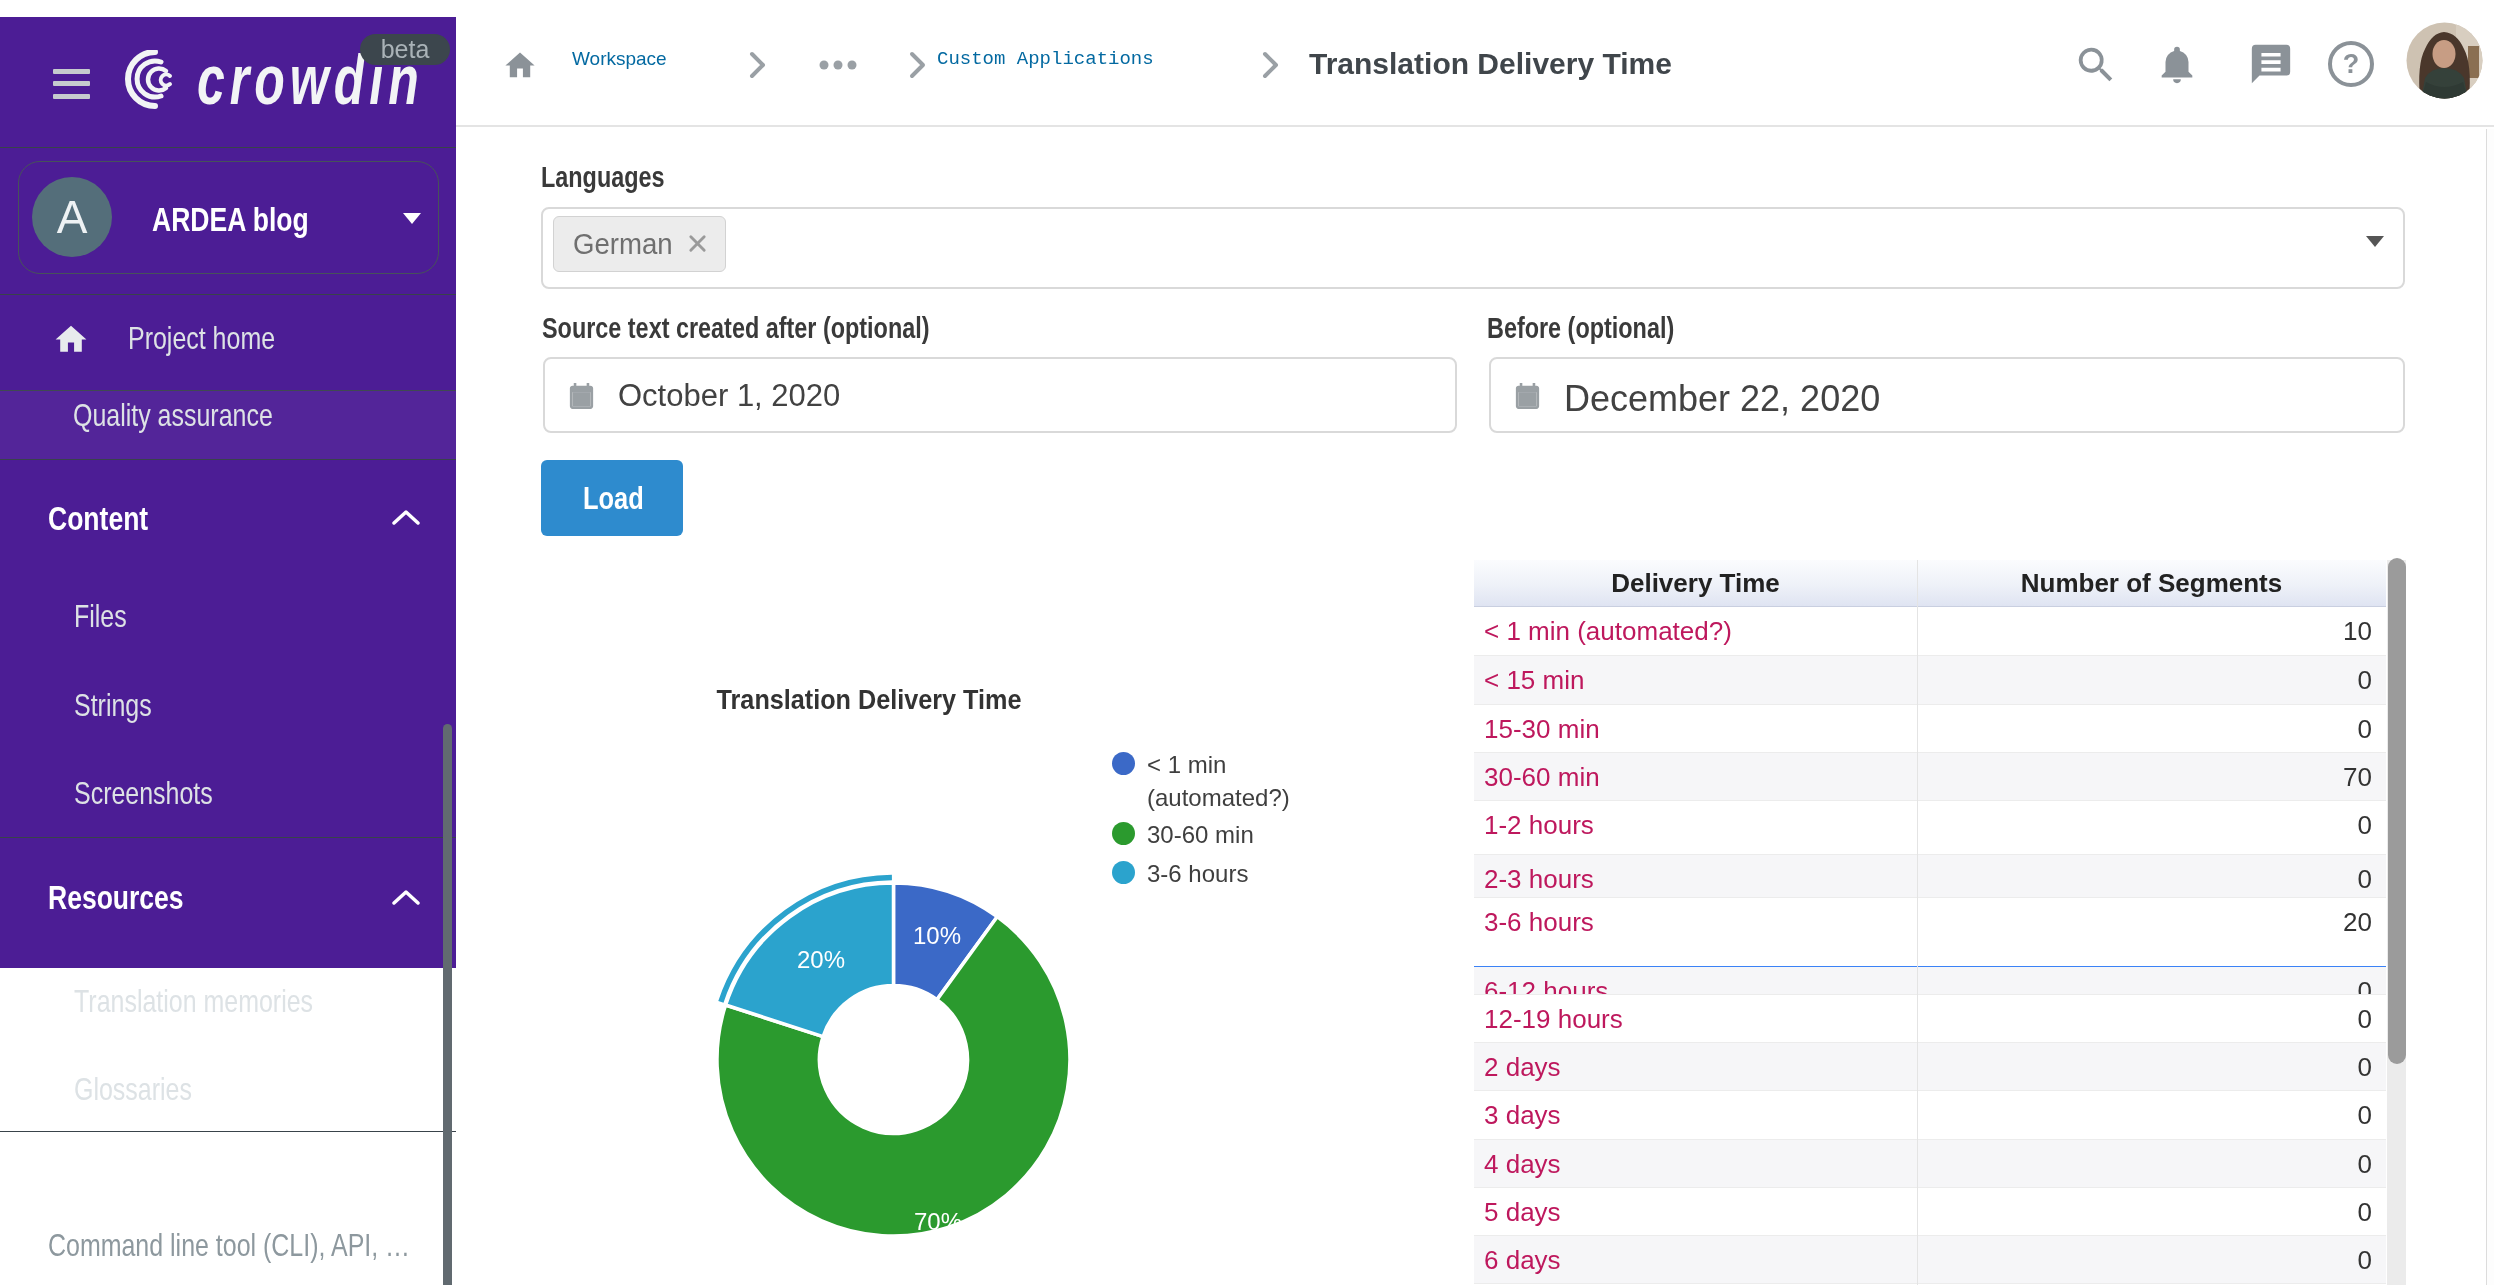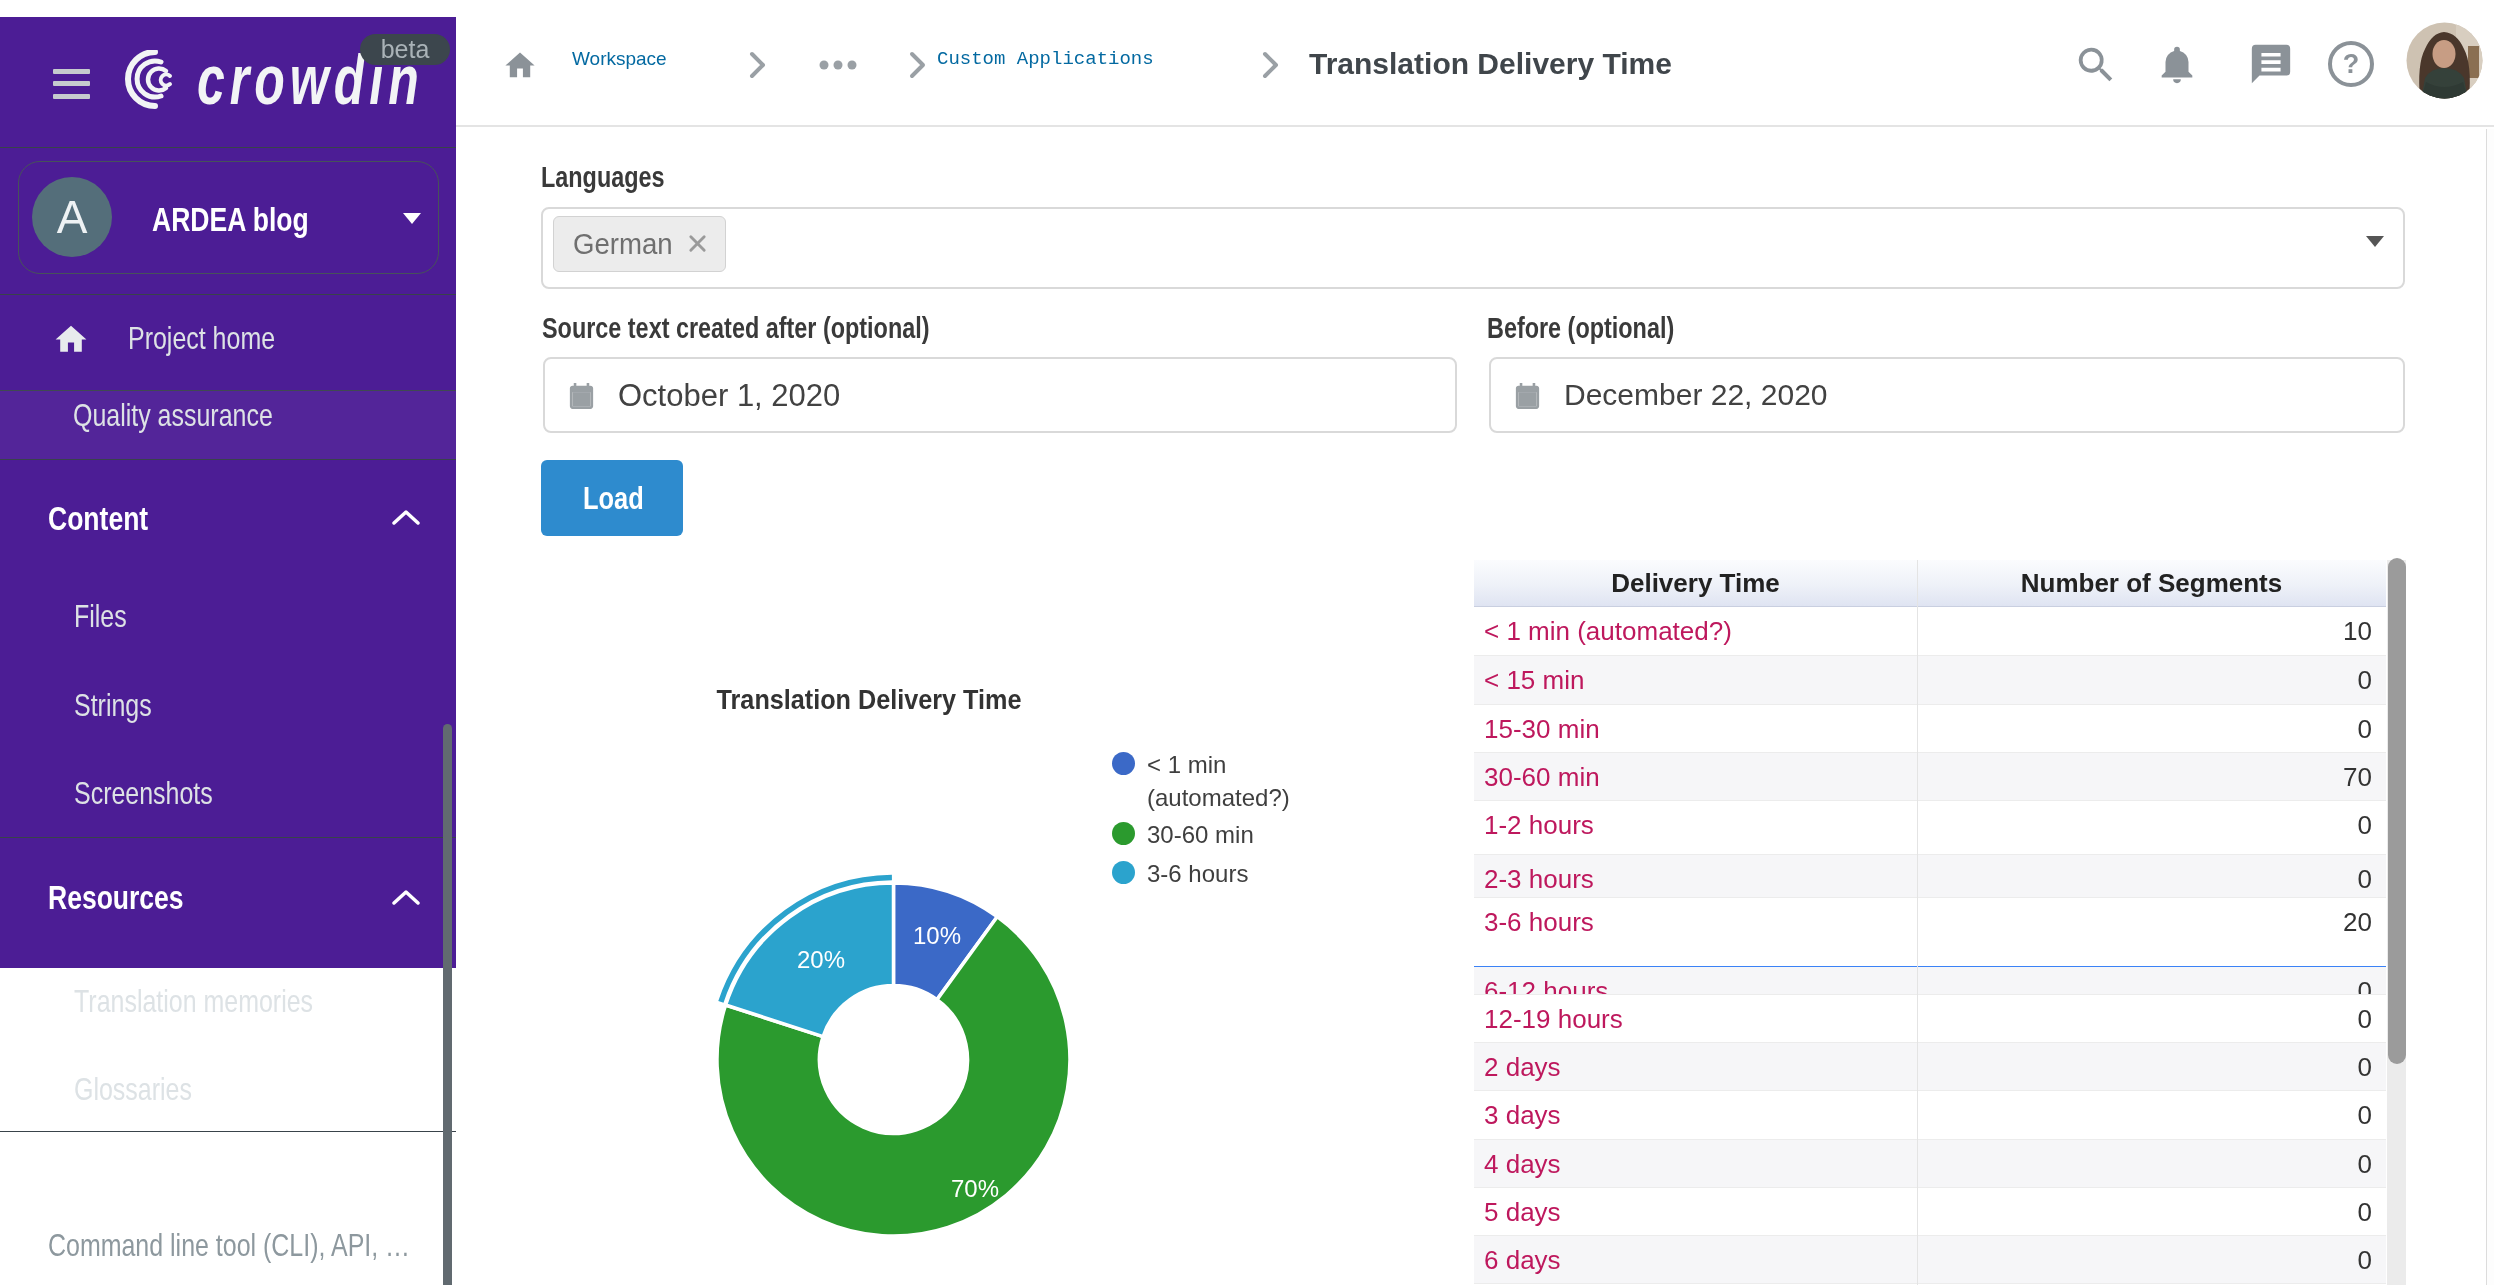--- a/index.html
+++ b/index.html
@@ -179,34 +179,34 @@
 <div class="inputbox" style="left:1489px;top:357px;width:916px;height:76px;"></div>
 <svg class="abs" style="left:566px;top:380px" width="31" height="32" viewBox="0 0 24 24">
     <path d="M19 4h-1V2h-2v2H8V2H6v2H5c-1.1 0-2 .9-2 2v14c0 1.1.9 2 2 2h14c1.1 0 2-.9 2-2V6c0-1.1-.9-2-2-2zm0 16H5V9h14v11z" fill="#9aa0a4"></path>
     <rect x="5" y="9" width="14" height="11" fill="#9aa0a4"></rect>
   </svg>
 <div class="dtext" style="left:618px;top:378px;">October 1, 2020</div>
 <svg class="abs" style="left:1512px;top:380px" width="31" height="32" viewBox="0 0 24 24">
     <path d="M19 4h-1V2h-2v2H8V2H6v2H5c-1.1 0-2 .9-2 2v14c0 1.1.9 2 2 2h14c1.1 0 2-.9 2-2V6c0-1.1-.9-2-2-2zm0 16H5V9h14v11z" fill="#9aa0a4"></path>
     <rect x="5" y="9" width="14" height="11" fill="#9aa0a4"></rect>
   </svg>
-<div class="dtext" style="left:1564px;top:378px;font-size:30px;">December 22, 2020</div>
+<div class="dtext" style="left:1564px;top:378px;font-size:36px;">December 22, 2020</div>
 <div id="loadbtn"></div>
 <div id="loadtxt">Load</div>
 
 <div id="ctitle">Translation Delivery Time</div>
 <svg class="abs" style="left:650px;top:845px" width="500" height="440" viewBox="650 845 500 440">
   <path d="M 720.9 1001.8 A 182.0 182.0 0 0 1 891.9 877.5" fill="none" stroke="#2ba3cd" stroke-width="5.5"></path>
   <path d="M 893.5 883.0 A 176.5 176.5 0 0 1 997.2 916.7 L 937.0 999.6 A 74.0 74.0 0 0 0 893.5 985.5 Z" fill="#3b69c7" stroke="#ffffff" stroke-width="3.5" stroke-linejoin="round"></path>
   <path d="M 997.2 916.7 A 176.5 176.5 0 1 1 725.6 1005.0 L 823.1 1036.6 A 74.0 74.0 0 1 0 937.0 999.6 Z" fill="#2b9a2e" stroke="#ffffff" stroke-width="3.5" stroke-linejoin="round"></path>
   <path d="M 725.6 1005.0 A 176.5 176.5 0 0 1 893.5 883.0 L 893.5 985.5 A 74.0 74.0 0 0 0 823.1 1036.6 Z" fill="#2ba3cd" stroke="#ffffff" stroke-width="3.5" stroke-linejoin="round"></path>
 </svg>
 <div class="plabel" style="left:937px;top:936px;">10%</div>
 <div class="plabel" style="left:821px;top:960px;">20%</div>
-<div class="plabel" style="left:938px;top:1189px;margin-left:37px;">70%</div>
+<div class="plabel" style="left:938px;top:1222px;">70%</div>
 <div class="ldot" style="top:752px;background:#3b69c7;"></div>
 <div class="ldot" style="top:822px;background:#2b9a2e;"></div>
 <div class="ldot" style="top:861px;background:#2ba3cd;"></div>
 <div class="legtxt" style="top:751px;">&lt; 1 min</div>
 <div class="legtxt" style="top:784px;">(automated?)</div>
 <div class="legtxt" style="top:821px;">30-60 min</div>
 <div class="legtxt" style="top:860px;">3-6 hours</div>
 
 <div id="gtable">
   <div id="thead">

